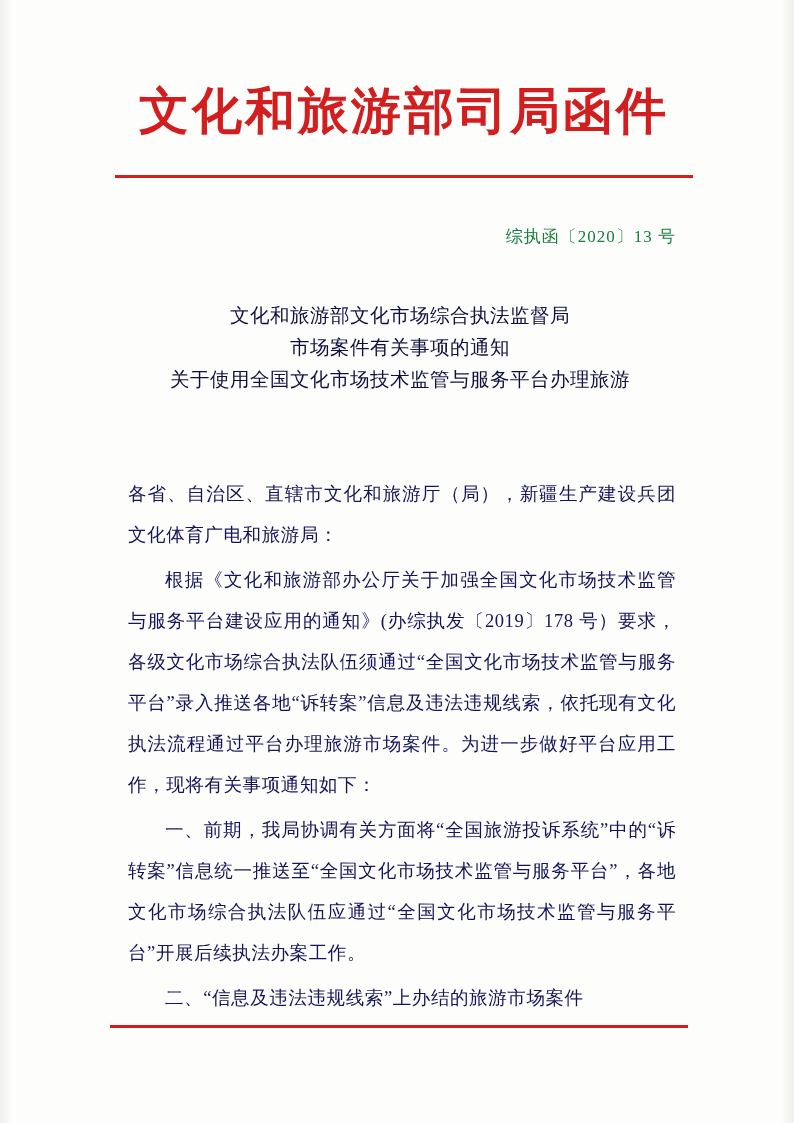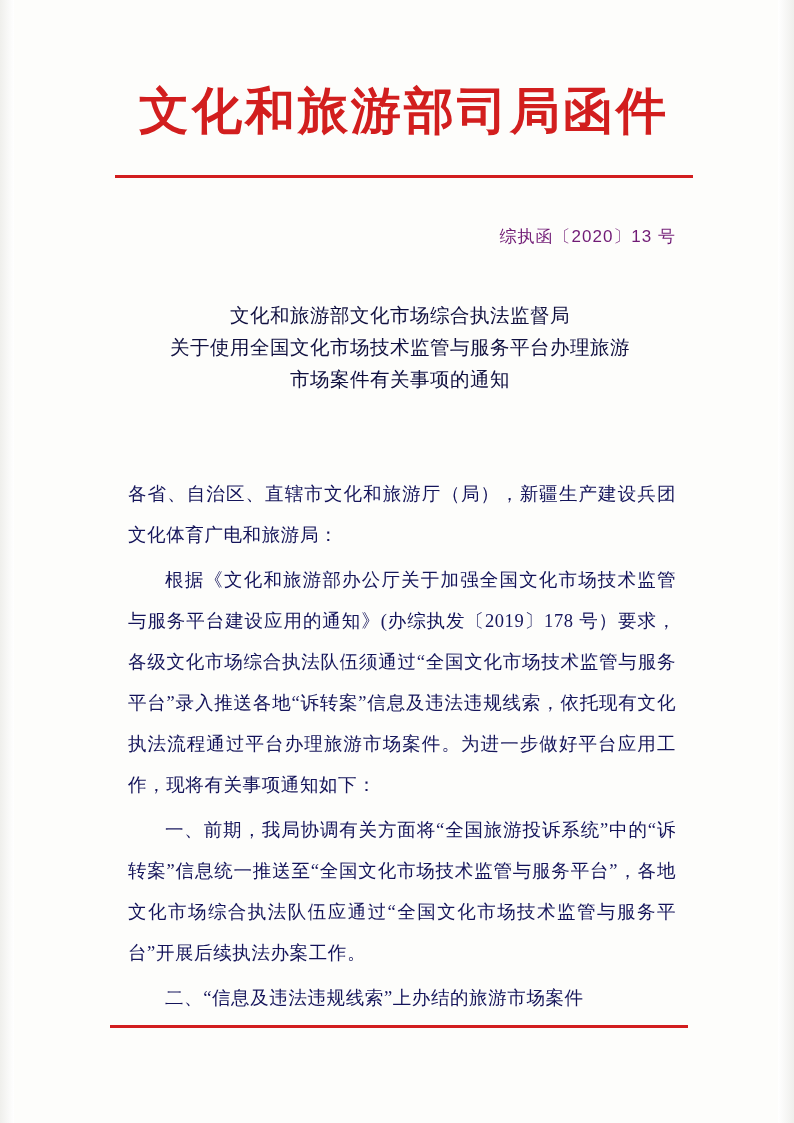--- a/index.html
+++ b/index.html
@@ -63,22 +63,22 @@
     width: 578px;
     height: 3px;
     background: #d21e1e;
   }
   .doc-number {
     position: absolute;
     top: 225px;
     right: 14px;
     font-size: 17px;
     letter-spacing: 1px;
-    color: #701a75;
-    font-family: Liberation Sans, sans-serif;
+    color: #15803d;
+    font-family: Liberation Serif, serif;
   }
   .title-block {
     position: absolute;
     top: 300px;
     left: 0;
     width: 580px;
     text-align: center;
     font-weight: normal;
     font-size: 19.5px;
     line-height: 32px;
@@ -132,22 +132,22 @@
   <div class="doc-body">
 
     <div class="masthead">文化和旅游部司局函件</div>
 
     <div class="masthead-rule"></div>
 
     <div class="doc-number">综执函〔2020〕13 号</div>
 
     <div class="title-block">
       <div>文化和旅游部文化市场综合执法监督局</div>
+      <div>市场案件有关事项的通知</div>
       <div>关于使用全国文化市场技术监管与服务平台办理旅游</div>
-      <div>市场案件有关事项的通知</div>
     </div>
 
     <div class="content">
       <p class="para">各省、自治区、直辖市文化和旅游厅（局），新疆生产建设兵团文化体育广电和旅游局：</p>
       <p class="para indent">根据《文化和旅游部办公厅关于加强全国文化市场技术监管与服务平台建设应用的通知》(办综执发〔2019〕178 号）要求，各级文化市场综合执法队伍须通过“全国文化市场技术监管与服务平台”录入推送各地“诉转案”信息及违法违规线索，依托现有文化执法流程通过平台办理旅游市场案件。为进一步做好平台应用工作，现将有关事项通知如下：</p>
       <p class="para indent">一、前期，我局协调有关方面将“全国旅游投诉系统”中的“诉转案”信息统一推送至“全国文化市场技术监管与服务平台”，各地文化市场综合执法队伍应通过“全国文化市场技术监管与服务平台”开展后续执法办案工作。</p>
       <p class="para indent">二、“信息及违法违规线索”上办结的旅游市场案件</p>
     </div>
 
   </div>

